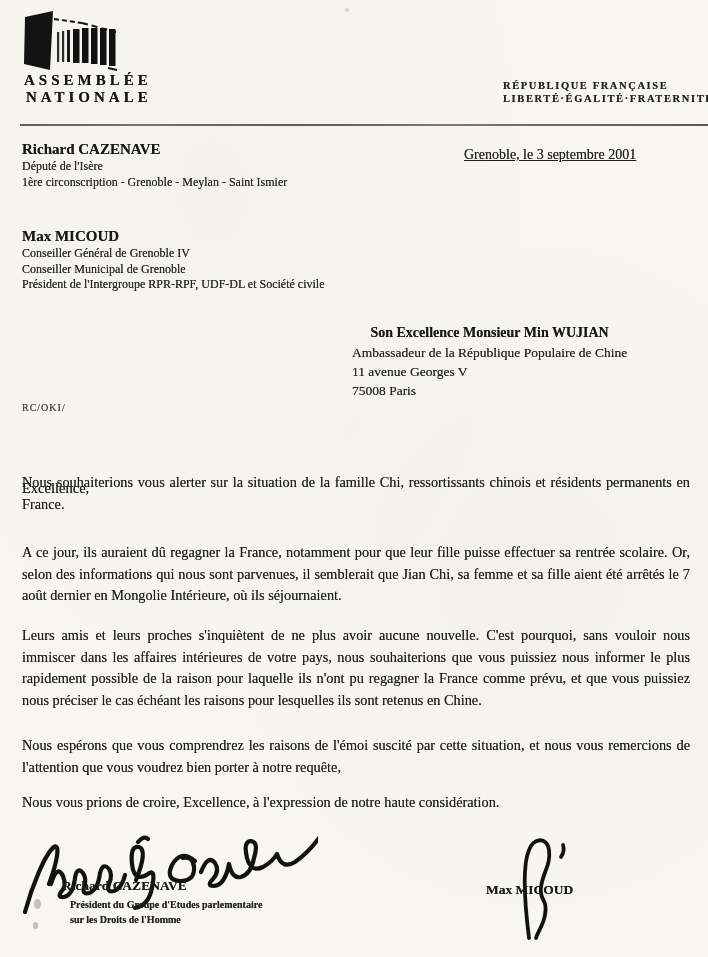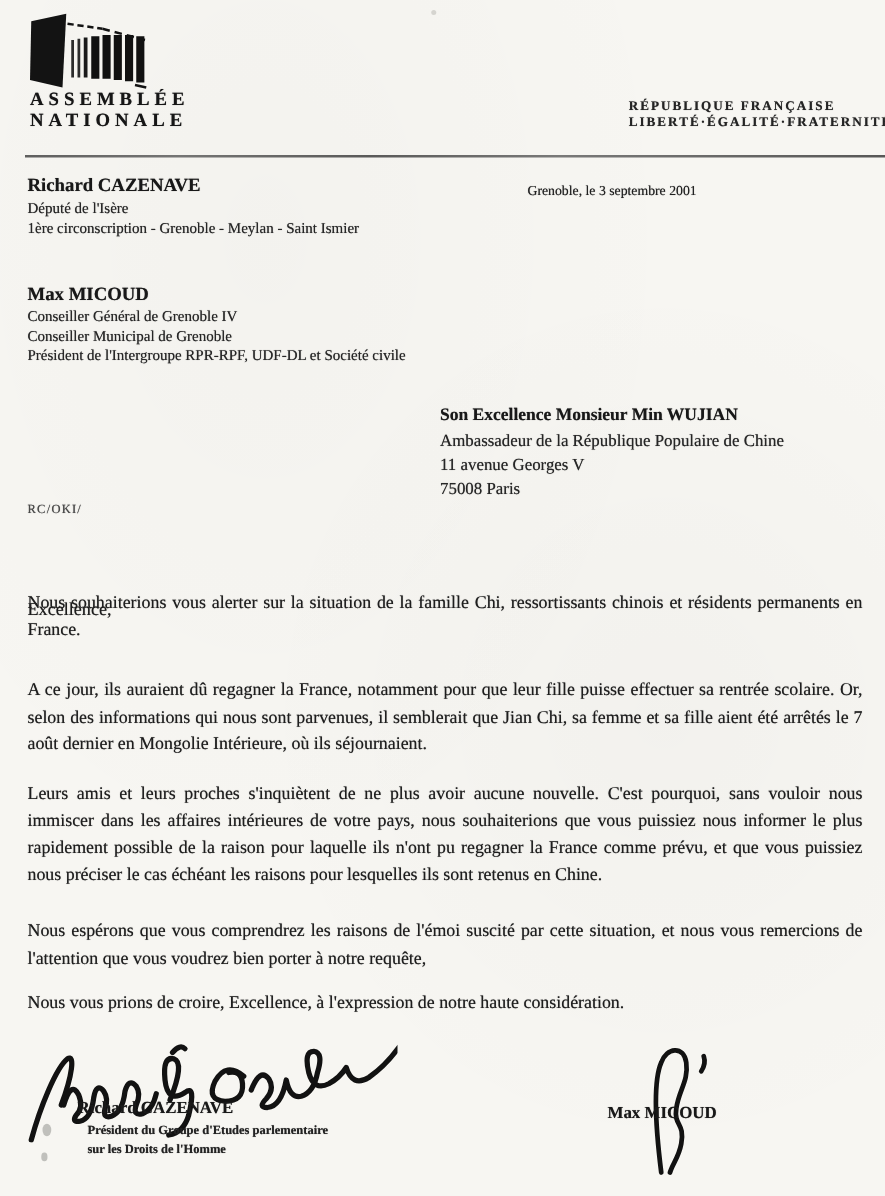--- a/index.html
+++ b/index.html
@@ -16,43 +16,43 @@
     color:#1d1d1d;
     overflow:hidden;
   }
   .scan-text { text-shadow:0 0 0.6px rgba(45,45,45,0.75); }
 
   
   .logo { position:absolute; left:24px; top:10px; }
   .org-name {
     position:absolute; left:24px; top:72px;
     font-size:15px; font-weight:600; letter-spacing:4px;
-    line-height:17px; color:#161616; white-space:pre-line;
+    line-height:17px; color:#161616; white-space:pre-line;text-align:right;
   }
   .republic {
     position:absolute; left:503px; top:80px;
     font-size:10.5px; font-weight:700; letter-spacing:1.6px;
     line-height:12.5px; color:#242424; white-space:pre-line;
   }
   .header-rule {
     position:absolute; left:20px; top:124px; width:688px; height:2px;
     background:linear-gradient(90deg,#3a3a3a 0%,#555 18%,#333 40%,#5a5a5a 62%,#303030 100%);
     opacity:.8;
   }
 
   
   .block { position:absolute; }
   .block .name { font-size:15px; font-weight:700; color:#181818; line-height:19px; }
   .block .sub  { font-size:12px; color:#262626; line-height:15.5px; }
   .sender1 { left:22px; top:140px; }
   .sender2 { left:22px; top:227px; }
   .recipient { left:352px; top:323px; }
-  .recipient .name { font-size:14px; line-height:20px; }
+  .recipient .name { font-size:14px; line-height:20px;text-align:center; }
   .recipient .sub  { font-size:13.5px; line-height:19px; }
-  .date-line { position:absolute; left:422px; top:147px; font-size:11px; color:#1f1f1f; }
+  .date-line { position:absolute; left:464px; top:147px; font-size:14px; color:#1f1f1f;text-decoration:underline; }
   .ref-code { position:absolute; left:22px; top:402px; font-size:10px; letter-spacing:1px; color:#4a4a4a; }
 
   
   .salutation { position:absolute; left:22px; top:448px; font-size:14.5px;margin-top:32px; }
   .para {
     position:absolute; left:22px; width:668px;
     font-size:14.3px; line-height:21.6px; text-align:justify; color:#1e1e1e;
   }
   .p1 { top:472px; } .p2 { top:542px; } .p3 { top:625px; }
   .p4 { top:735px; } .p5 { top:792px; }

